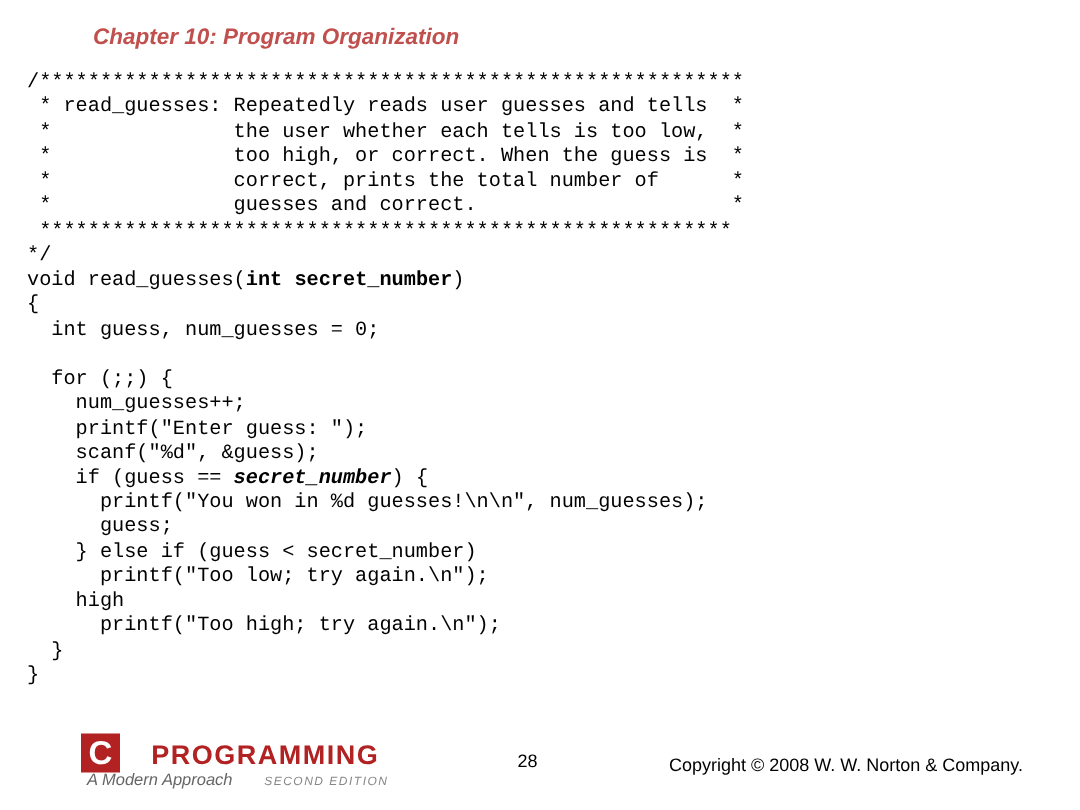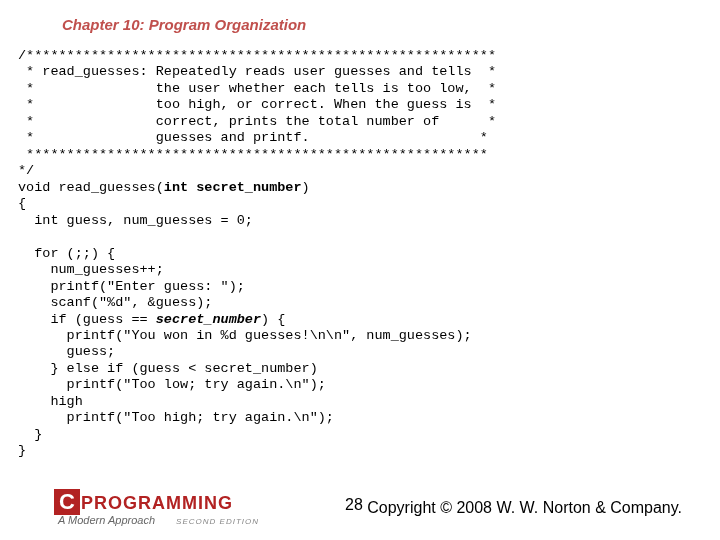--- a/index.html
+++ b/index.html
@@ -65,62 +65,63 @@
     display: inline-block;
     line-height: 1;
   }
   .logo-text {
     color: #b22222;
     font-weight: bold;
     font-size: 18px;
     letter-spacing: 1px;
     margin-left: 1px;
     font-family: Arial, sans-serif;
+    padding-left: 20px;
   }
   .logo-sub {
     color: #666;
     font-style: italic;
     font-size: 11px;
     margin-top: -1px;
     margin-left: 4px;
   }
   .logo-edition {
     color: #888;
     font-size: 8px;
     letter-spacing: 1px;
     margin-left: 18px;
   }
   .page-num {
     position: absolute;
     left: 345px;
     bottom: 12px;
-    font-size: 16px;
+    font-size: 12px;
     color: #000;
   }
   .copyright {
     position: absolute;
     right: 38px;
     bottom: 8px;
-    font-size: 16px;
+    font-size: 12px;
     color: #000;
     line-height: 1.25;
     text-align: left;
   }
 </style>
 </head>
 <body>
 
 <div class="chapter-title">Chapter 10: Program Organization</div>
 
 <div class="code-block"><span>/**********************************************************</span>
 <span> * read_guesses: Repeatedly reads user guesses and tells  *</span>
 <span> *               the user whether each tells is too low,  *</span>
 <span> *               too high, or correct. When the guess is  *</span>
 <span> *               correct, prints the total number of      *</span>
-<span> *               guesses and printf.                     *</span>
+<span> *               guesses and correct.                     *</span>
 <span> *********************************************************</span>
 <span>*/</span>
 <span>void read_guesses(</span><span class="bold">int</span><span> </span><span class="bold">secret_number</span><span>)</span>
 <span>{</span>
 <span>  int guess, num_guesses = 0;</span>
 
 <span>  for (;;) {</span>
 <span>    num_guesses++;</span>
 <span>    printf("Enter guess: ");</span>
 <span>    scanf("%d", &amp;guess);</span>

